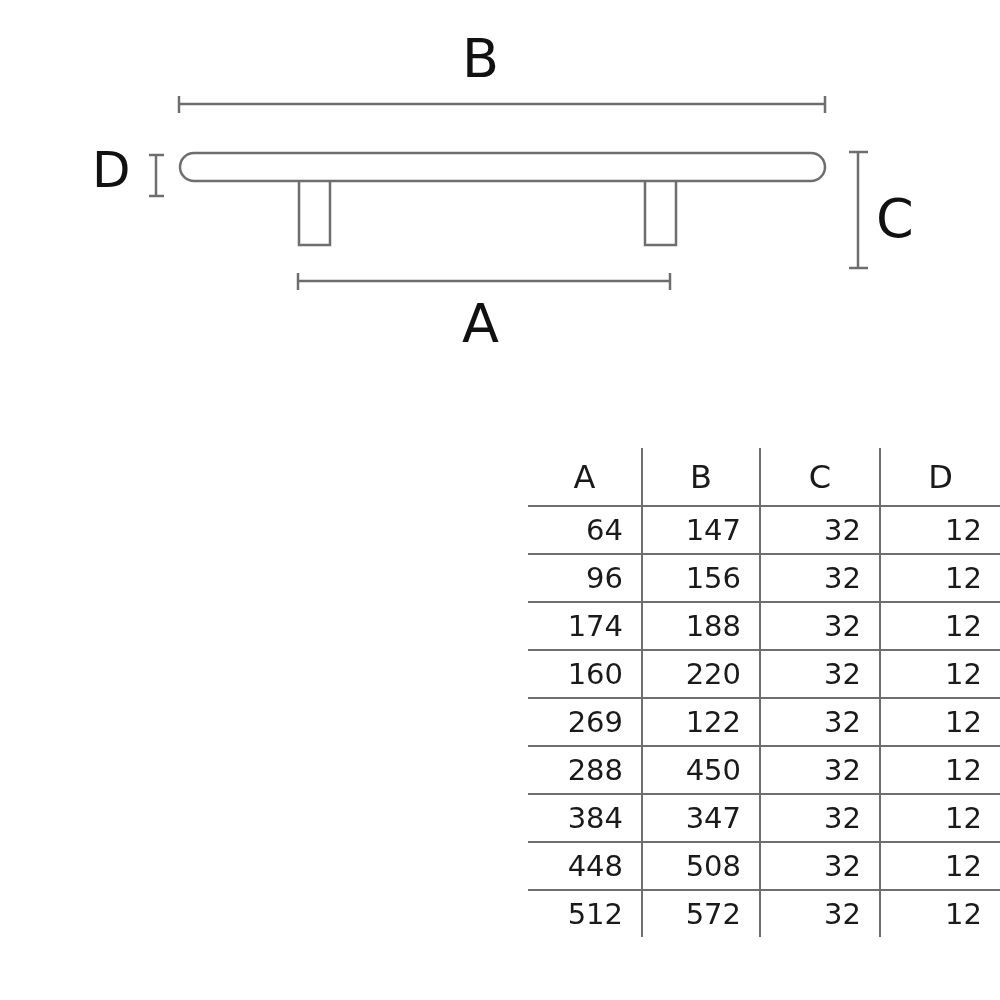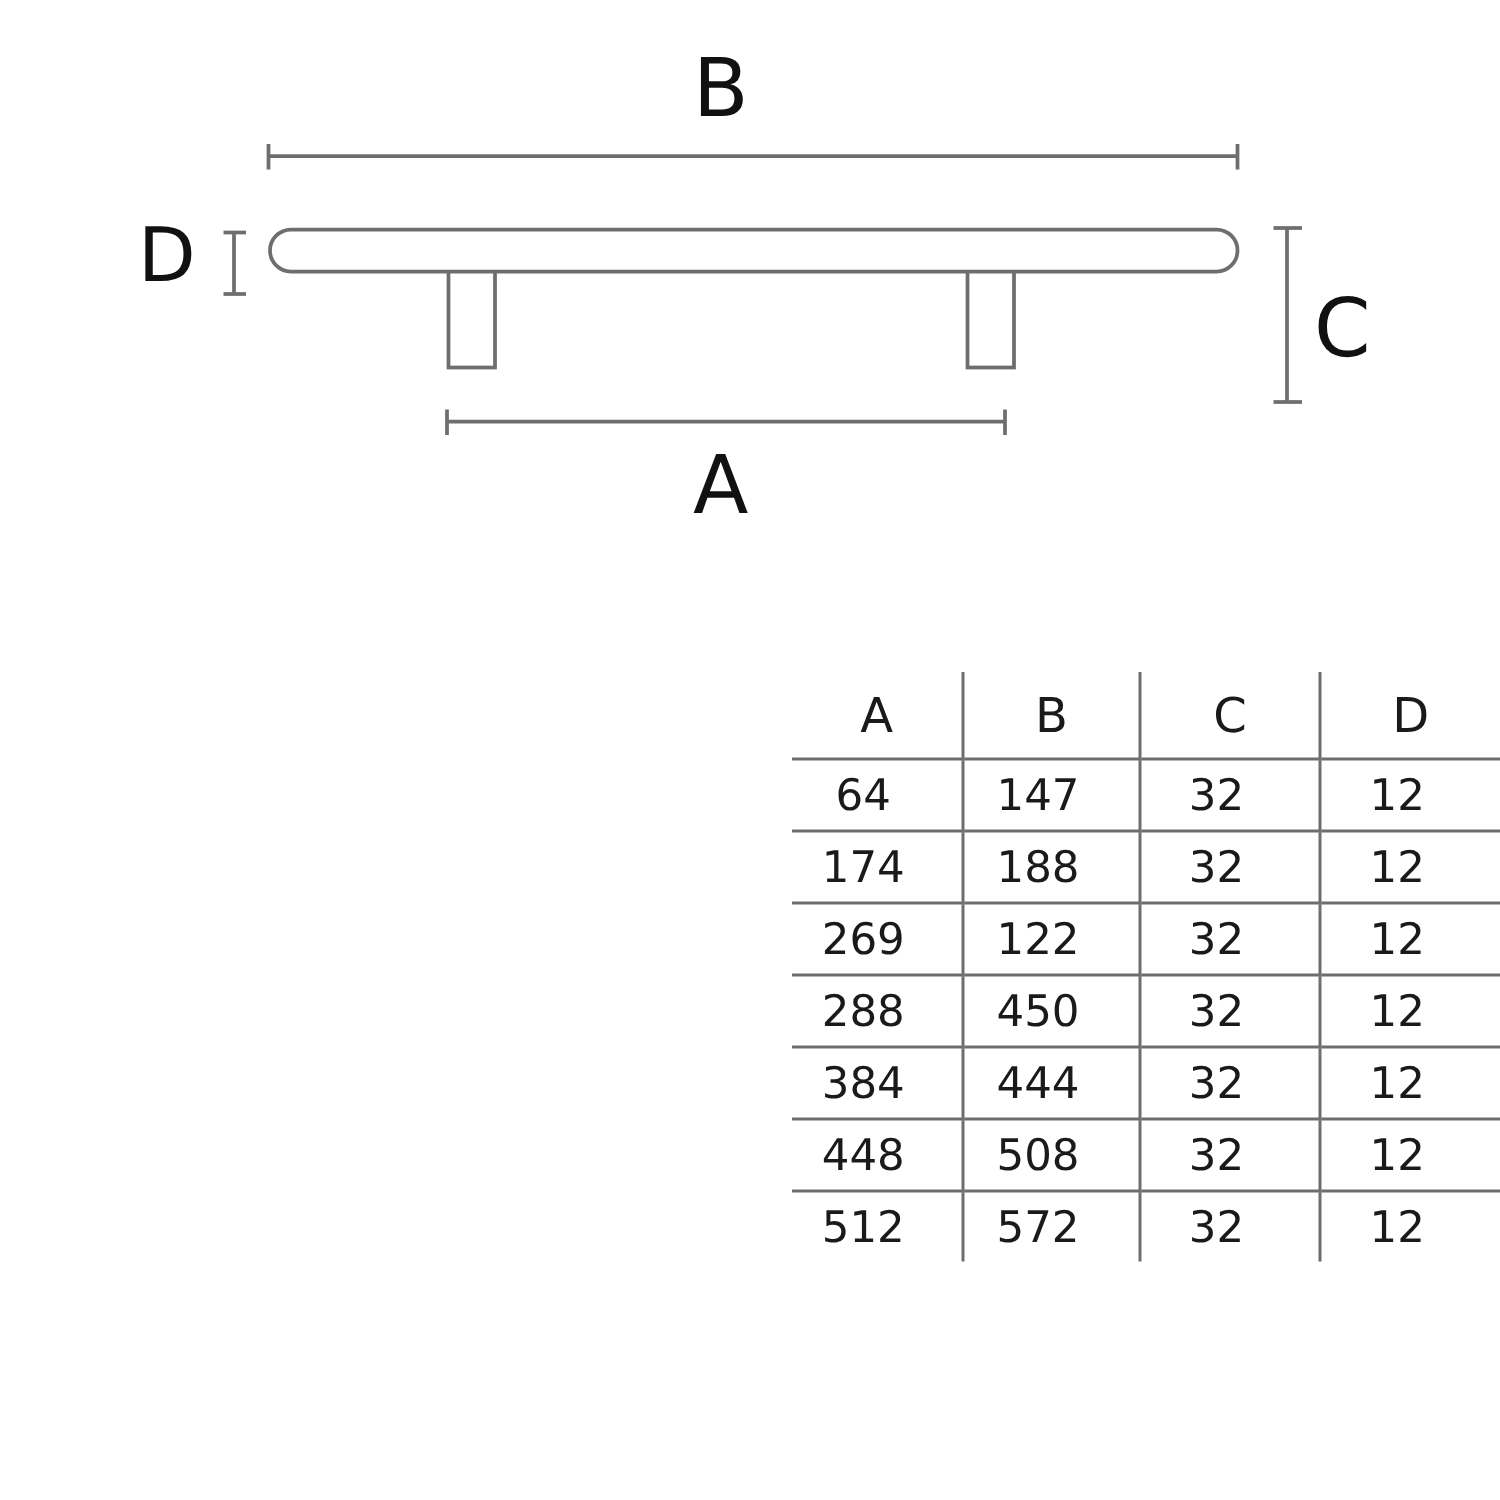--- a/index.html
+++ b/index.html
@@ -62,21 +62,21 @@
   }
   table.spec col.c-a { width: 114px; }
   table.spec col.c-b { width: 118px; }
   table.spec col.c-c { width: 120px; }
   table.spec col.c-d { width: 120px; }
 
   table.spec th,
   table.spec td {
     height: 46px;
     padding: 0 18px 0 0;
-    text-align: center;
+    text-align: right;
     vertical-align: middle;
     font-weight: normal;
     border-right: 2px solid #6e6e6e;
     border-bottom: 2px solid #6e6e6e;
   }
   table.spec th:last-child,
   table.spec td:last-child {
     border-right: none;
   }
   table.spec thead th {
@@ -152,40 +152,52 @@
         </tr>
       </thead>
       <tbody>
         <tr>
           <td>64</td>
           <td>147</td>
           <td>32</td>
           <td>12</td>
         </tr>
         <tr>
+          <td>96</td>
+          <td>156</td>
+          <td>32</td>
+          <td>12</td>
+        </tr>
+        <tr>
           <td>174</td>
           <td>188</td>
           <td>32</td>
           <td>12</td>
         </tr>
         <tr>
+          <td>160</td>
+          <td>220</td>
+          <td>32</td>
+          <td>12</td>
+        </tr>
+        <tr>
           <td>269</td>
           <td>122</td>
           <td>32</td>
           <td>12</td>
         </tr>
         <tr>
           <td>288</td>
           <td>450</td>
           <td>32</td>
           <td>12</td>
         </tr>
         <tr>
           <td>384</td>
-          <td>444</td>
+          <td>347</td>
           <td>32</td>
           <td>12</td>
         </tr>
         <tr>
           <td>448</td>
           <td>508</td>
           <td>32</td>
           <td>12</td>
         </tr>
         <tr>

